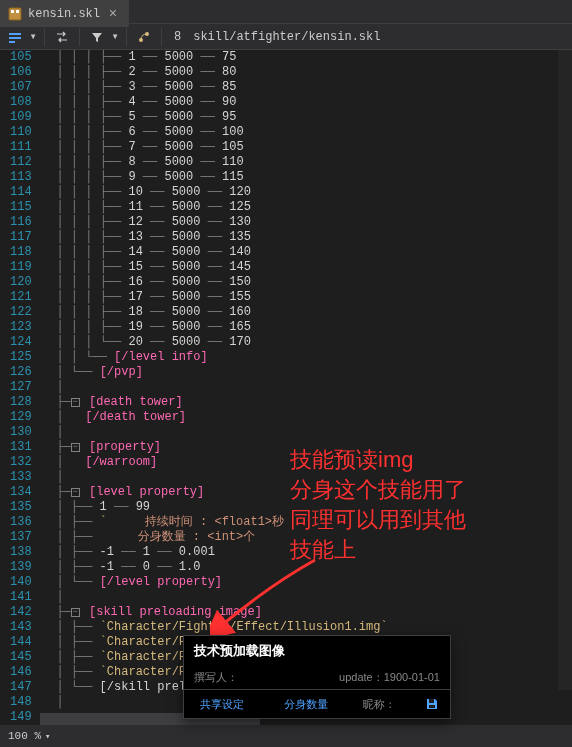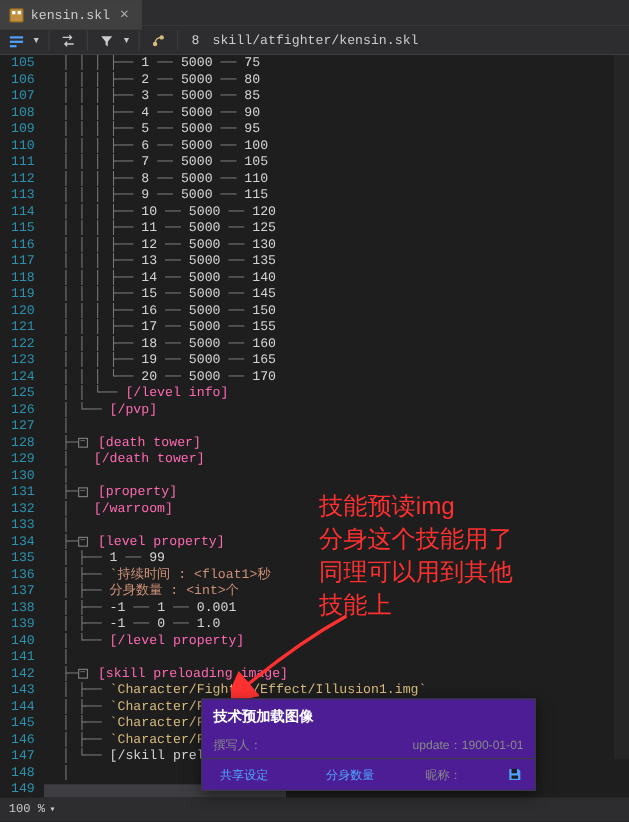--- a/index.html
+++ b/index.html
@@ -98,21 +98,21 @@
     font-size: 9px;
     text-align: center;
     color: #808080;
     margin-right: 2px;
     position: relative;
     top: -1px;
   }
   .tag-open { color: #ff69b4; }
   .tag-close { color: #ff69b4; }
   .string-y { color: #d7ba7d; }
-  .orange { color: #ce9178; }
+  .orange { color: #ce9178; margin-left: 38px; }
   .statusbar {
     position: absolute;
     bottom: 0; left: 0; right: 0;
     height: 22px;
     background: #2d2d30;
     color: #ccc;
     font-size: 11px;
     display: flex;
     align-items: center;
     padding: 0 8px;
@@ -132,22 +132,22 @@
   .arrow-svg {
     position: absolute;
     left: 210px;
     top: 555px;
     pointer-events: none;
   }
   .popup {
     position: absolute;
     left: 183px;
     top: 635px;
-    width: 304px;
-    background: #4c1d95;
+    width: 268px;
+    background: #000000;
     border: 1px solid #3e3e42;
     font-family: "Microsoft YaHei", sans-serif;
     font-size: 12px;
     color: #ccc;
     box-shadow: 0 4px 12px rgba(0,0,0,0.5);
   }
   .popup-title {
     padding: 6px 10px;
     font-size: 13px;
     color: #fff;

